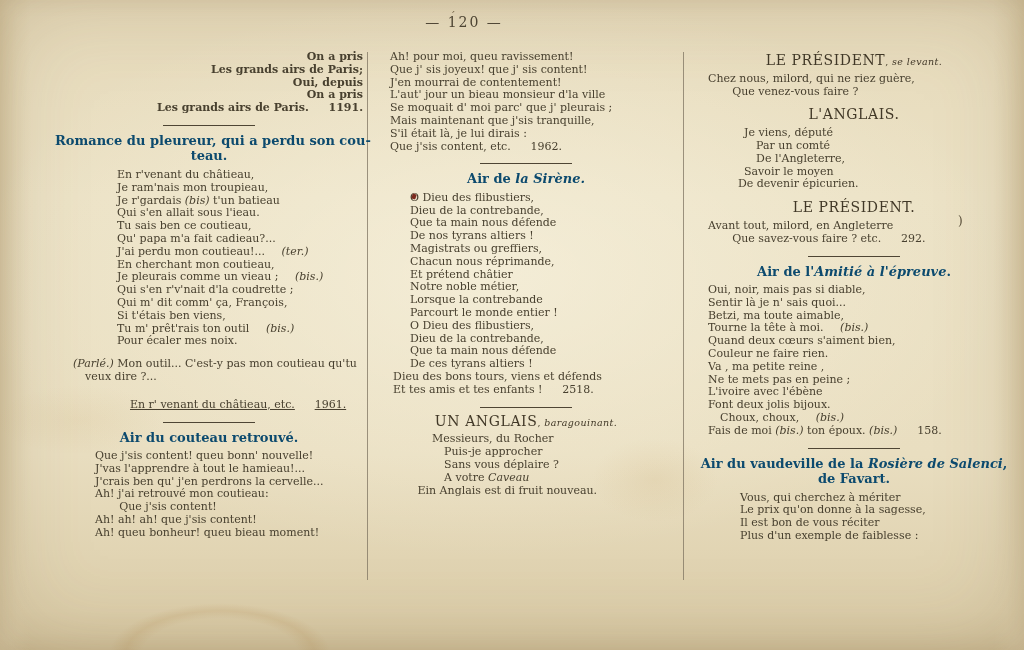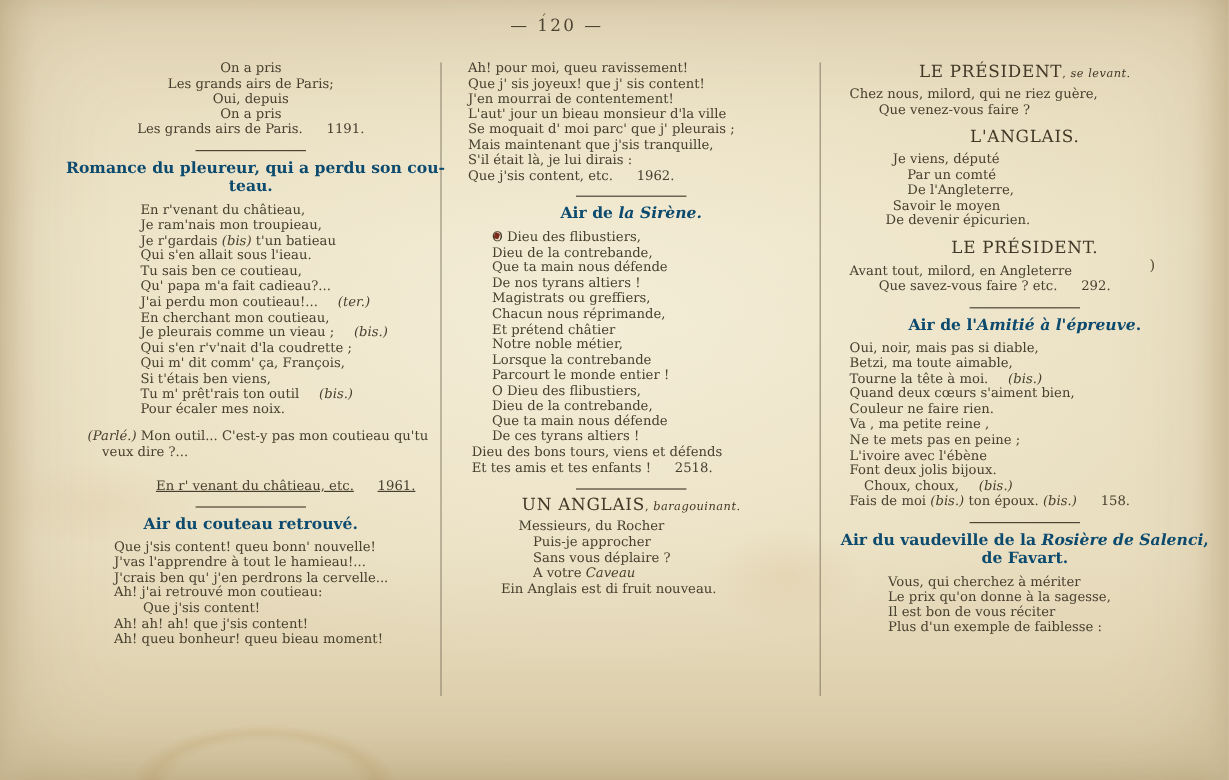--- a/index.html
+++ b/index.html
@@ -20,21 +20,21 @@
   .page-number{position:absolute;top:14px;left:0;width:928px;text-align:center;
     font-size:14px;letter-spacing:2px;color:#4d4433;}
   .divider{position:absolute;top:52px;height:528px;width:1px;background:#7e7360;opacity:.75;}
   #div1{left:367px;}
   #div2{left:683px;}
   .col{position:absolute;top:48px;font-size:11px;line-height:12.8px;}
   #col-left{left:55px;width:308px;}
   #col-mid{left:382px;width:288px;}
   #col-right{left:696px;width:316px;}
   .verse{margin:3px 0 10px;}
-  .verse.center{text-align:center;padding-left:0 !important;}
+  .verse.center{text-align:right;padding-left:0 !important;font-weight:bold;}
   .vline,.pline,.hline{white-space:nowrap;}
   .heading{margin:7px 0 5px;text-align:center;font-weight:bold;font-size:13px;line-height:15.5px;color:#0c4a6e;}
   .speaker{margin:6px 0 4px;text-align:center;font-size:9.5px;letter-spacing:.4px;color:#413827;}
   .speaker .sc{font-size:14px;}
   .paragraph{margin:5px 0 15px;}
   .rule{margin:8px auto 7px;width:92px;border-top:1.6px solid #4e4534;height:0;}
   .it{font-style:italic;}
   .gap{margin-left:1.5em;}
   .sc{letter-spacing:.6px;}
   .song-num{margin-left:1.8em;}
@@ -165,20 +165,21 @@
     <div class="verse" style="padding-left: 12px;">
       <div class="vline">Avant tout, milord, en Angleterre</div>
       <div class="vline" style="padding-left: 2.2em;"><span>Que savez-vous faire ? etc.</span><span class="song-num">292.</span></div>
     </div>
     <div class="rule"></div>
     <div class="heading">
       <div class="hline"><span>Air de l'</span><span class="it">Amitié à l'épreuve</span><span>.</span></div>
     </div>
     <div class="verse" style="padding-left: 12px;">
       <div class="vline">Oui, noir, mais pas si diable,</div>
+      <div class="vline">Sentir là je n' sais quoi...</div>
       <div class="vline">Betzi, ma toute aimable,</div>
       <div class="vline"><span>Tourne la tête à moi.</span><span class="it gap">(bis.)</span></div>
       <div class="vline">Quand deux cœurs s'aiment bien,</div>
       <div class="vline">Couleur ne faire rien.</div>
       <div class="vline">Va , ma petite reine ,</div>
       <div class="vline">Ne te mets pas en peine ;</div>
       <div class="vline">L'ivoire avec l'ébène</div>
       <div class="vline">Font deux jolis bijoux.</div>
       <div class="vline" style="padding-left: 1.1em;"><span>Choux, choux,</span><span class="it gap">(bis.)</span></div>
       <div class="vline"><span>Fais de moi </span><span class="it">(bis.)</span><span> ton époux. </span><span class="it">(bis.)</span><span class="song-num">158.</span></div>

